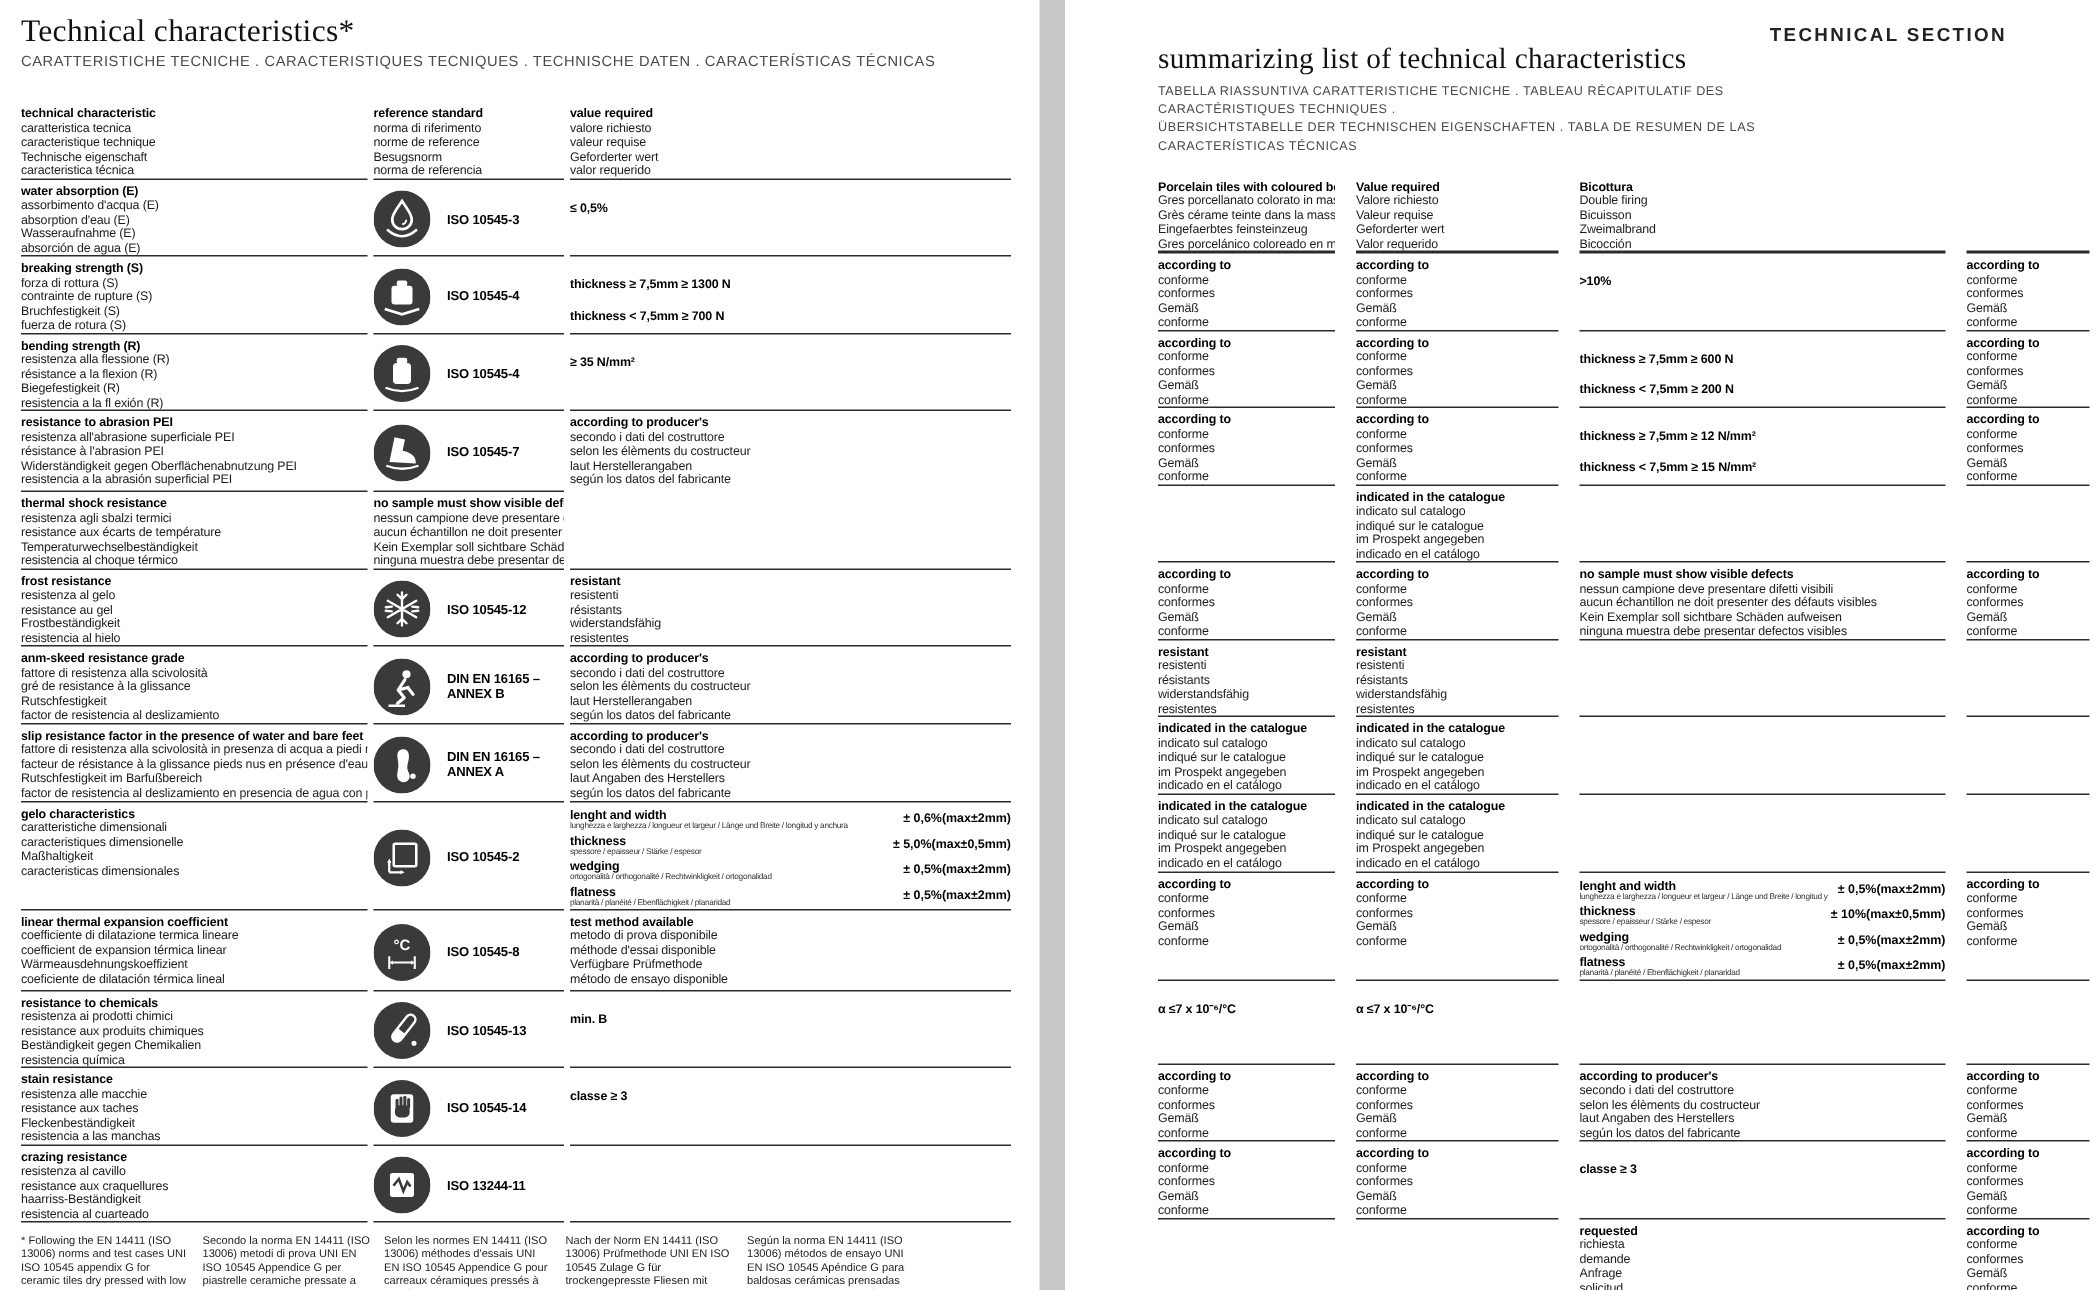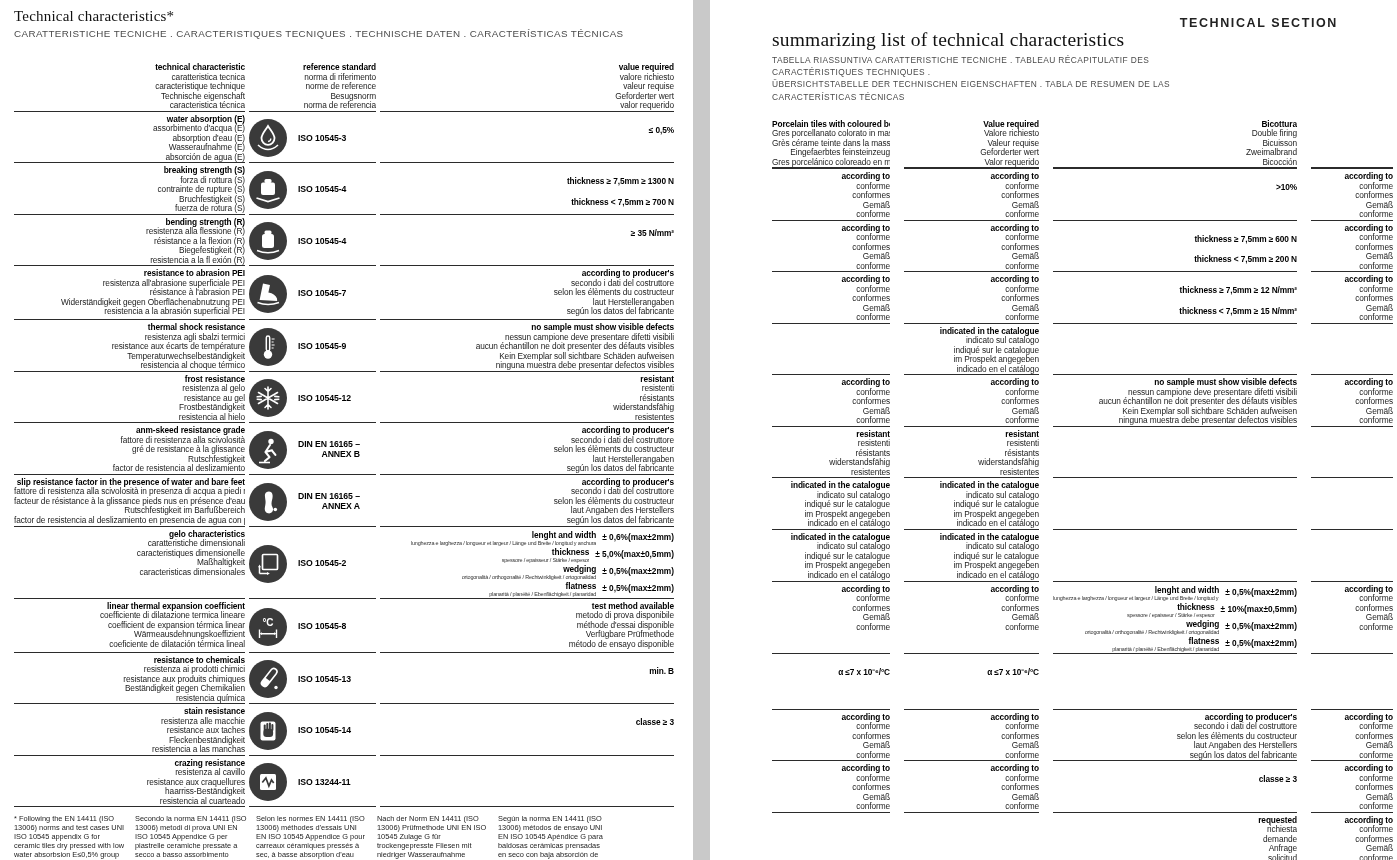--- a/index.html
+++ b/index.html
@@ -3,30 +3,30 @@
 <meta charset="utf-8">
 <style>
   * { margin:0; padding:0; box-sizing:border-box; }
   html,body { width:1397px; height:860px; background:#fff; overflow:hidden;
     font-family:"Liberation Sans", sans-serif; color:#1c1c1c; }
   .gutter { position:absolute; left:693px; top:0; width:17px; height:860px; background:#c9c9c9; }
   .page { position:absolute; top:8px; }
   .page-left  { left:14px;  width:660px; }
   .page-right { left:772px; width:621px; }
 
-  .title { font-family:"Liberation Serif", serif; font-size:15px; font-weight:400; color:#111; letter-spacing:.2px; }
+  .title { font-family:"Liberation Serif", serif; font-size:21px; font-weight:400; color:#111; letter-spacing:.2px; }
   .page-right .title { font-size:19.5px;margin-top:21px; }
   .subtitle { font-size:9.8px; color:#4a4a4a; letter-spacing:.4px; margin-top:3px; }
   .page-right .subtitle { font-size:8.4px; line-height:1.45; width:470px; }
   .tech-section { position:absolute; top:8px; right:55px; font-size:12.5px; font-weight:700;
     letter-spacing:1.6px; color:#222; }
 
   .tbl { margin-top:21px; }
   .page-right .tbl { margin-top:14px; }
-  .trow { display:grid;text-align:right; }
+  .trow { display:grid; }
   .page-left  .trow { grid-template-columns:231px 127px 1fr; column-gap:4px; }
   .page-right .trow { grid-template-columns:118px 135px 244px 1fr; column-gap:14px; }
   .cell { padding-top:3px; overflow:hidden; }
   .trow.body .cell { border-top:1.8px solid #2b2b2b; }
   .trow.last .cell { border-bottom:1.8px solid #2b2b2b; }
   .page-right .trow.first .cell { border-top-width:2.4px; }
 
   .ln { font-size:8.3px; line-height:9.5px; white-space:nowrap; letter-spacing:-.1px; }
   .ln.b { font-weight:700; color:#000; }
   .ln.sp { margin-top:11px; }
@@ -175,31 +175,20 @@
             <div class="ln">según los datos del fabricante</div>
           </div>
         </div>
         <div class="trow body" style="min-height: 50px;">
           <div class="cell">
             <div class="ln b">thermal shock resistance</div>
             <div class="ln">resistenza agli sbalzi termici</div>
             <div class="ln">resistance aux écarts de température</div>
             <div class="ln">Temperaturwechselbeständigkeit</div>
             <div class="ln">resistencia al choque térmico</div>
-          </div>
-          <div class="cell std-cell">
-            <span class="icn"><svg viewBox="0 0 38 38" width="38" height="38">
-                <circle cx="19" cy="19" r="19" fill="#3a3a3a"></circle>
-                <rect x="17.3" y="8" width="3.4" height="15" rx="1.7" fill="none" stroke="#fff" stroke-width="1.5"></rect>
-                <circle cx="19" cy="26.5" r="4.2" fill="#fff"></circle>
-                <path d="M22.6 11h3M22.6 14h2M22.6 17h3M22.6 20h2" stroke="#fff" stroke-width="1.1"></path>
-              </svg></span>
-            <div class="iso">
-              <div class="ln b">ISO 10545-9</div>
-            </div>
           </div>
           <div class="cell">
             <div class="ln b">no sample must show visible defects</div>
             <div class="ln">nessun campione deve presentare difetti visibili</div>
             <div class="ln">aucun échantillon ne doit presenter des défauts visibles</div>
             <div class="ln">Kein Exemplar soll sichtbare Schäden aufweisen</div>
             <div class="ln">ninguna muestra debe presentar defectos visibles</div>
           </div>
         </div>
         <div class="trow body" style="min-height: 50px;">

